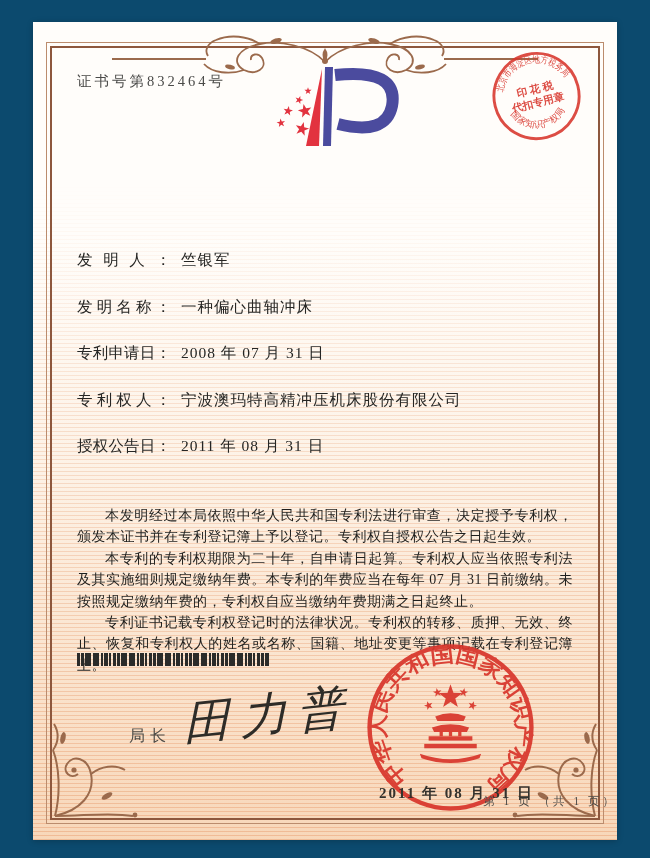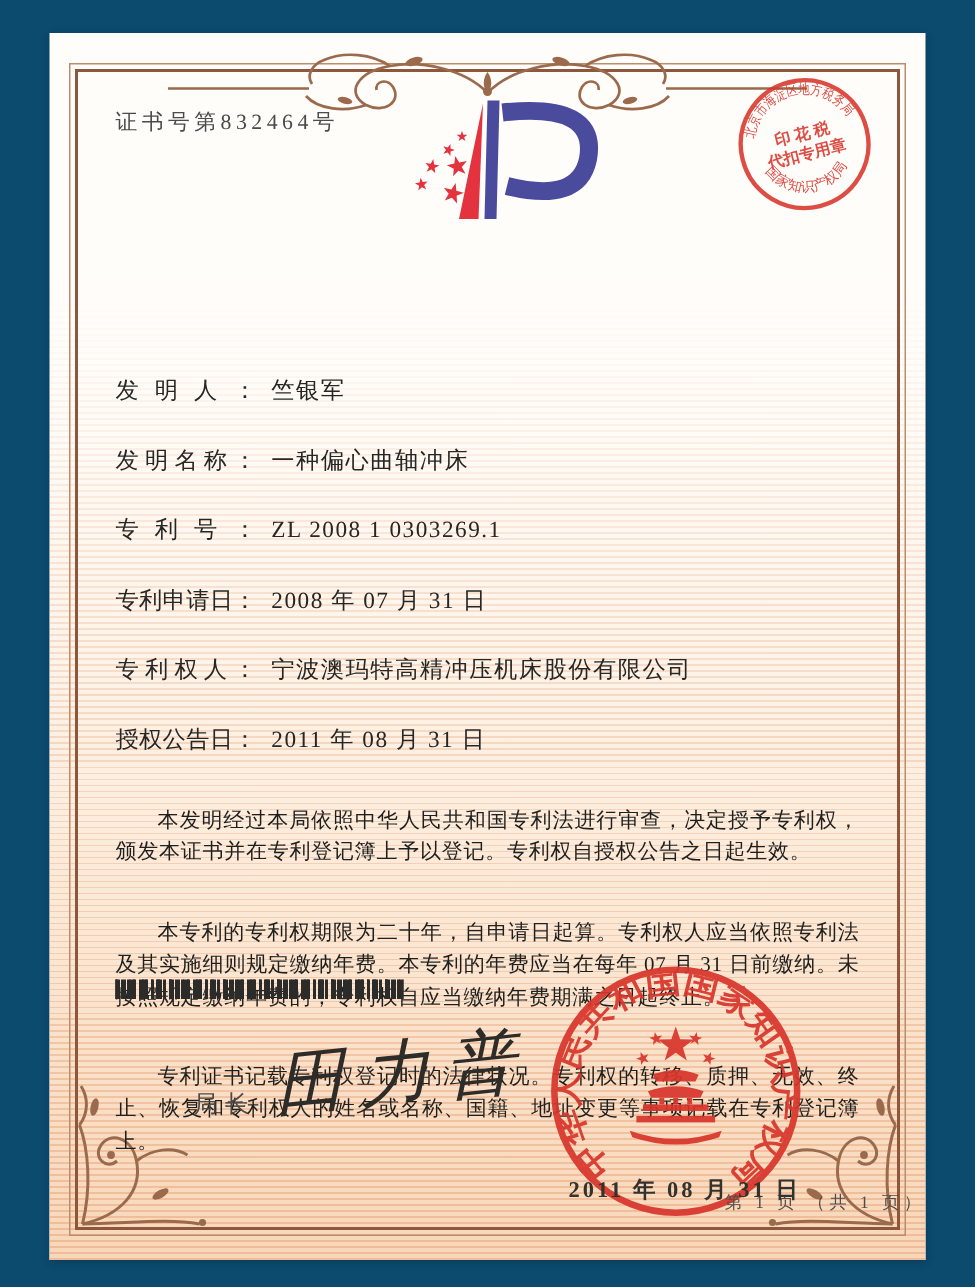--- a/index.html
+++ b/index.html
@@ -19,21 +19,21 @@
   .certno { position:absolute; left:44px; top:50px; font-size:14.5px; letter-spacing:3px; color:#4a4a48; }
   .logo { position:absolute; left:228px; top:44px; }
   .title { position:absolute; left:0; top:148px; width:100%; text-align:center;
            font-size:31px; letter-spacing:19px; padding-left:19px; color:#2d2d2d; font-weight:normal; }
   .fields { position:absolute; left:44px; top:228px; font-size:15.5px; color:#262624; }
   .frow { margin-bottom:25.5px; height:21px; white-space:nowrap; }
   .flabel { display:inline-block; width:94px; text-align:justify; text-align-last:justify; }
   .fvalue { margin-left:6px; letter-spacing:1px; }
   .body-text { position:absolute; left:44px; top:483px; width:496px; font-size:14px;
                line-height:21.4px; color:#1f1f1d; text-align:justify; }
-  .body-text p { text-indent:2em; letter-spacing:.5px;margin-top:32px; }
+  .body-text p { text-indent:2em; letter-spacing:.5px; }
   .barcode { position:absolute; left:44px; top:631px; width:192px; height:13px;
              background:
                repeating-linear-gradient(90deg,#2b2b29 0 2px, transparent 2px 4px),
                repeating-linear-gradient(90deg,#2b2b29 0 1px, transparent 1px 6px),
                repeating-linear-gradient(90deg,#2b2b29 0 3px, transparent 3px 9px); }
   .signer-title { position:absolute; left:96px; top:704px; font-size:16px; letter-spacing:5px; color:#4c4a46; }
   .signature { position:absolute; left:150px; top:662px; font-size:47px; color:#2e2c28;
                letter-spacing:10px; transform:rotate(-6deg) skewX(-4deg); font-style:italic; }
   .seal { position:absolute; left:330px; top:618px; opacity:.92; }
   .seal-date { position:absolute; left:346px; top:762px; font-size:15px; font-weight:bold;
@@ -146,24 +146,20 @@
 
 
       <div class="fields">
         <div class="frow">
           <span class="flabel">发明人：</span>
           <span class="fvalue">竺银军</span>
         </div>
         <div class="frow">
           <span class="flabel">发明名称：</span>
           <span class="fvalue">一种偏心曲轴冲床</span>
-        </div>
-        <div class="frow">
-          <span class="flabel">专利号：</span>
-          <span class="fvalue">ZL 2008 1 0303269.1</span>
         </div>
         <div class="frow">
           <span class="flabel">专利申请日：</span>
           <span class="fvalue">2008 年 07 月 31 日</span>
         </div>
         <div class="frow">
           <span class="flabel">专利权人：</span>
           <span class="fvalue">宁波澳玛特高精冲压机床股份有限公司</span>
         </div>
         <div class="frow">

